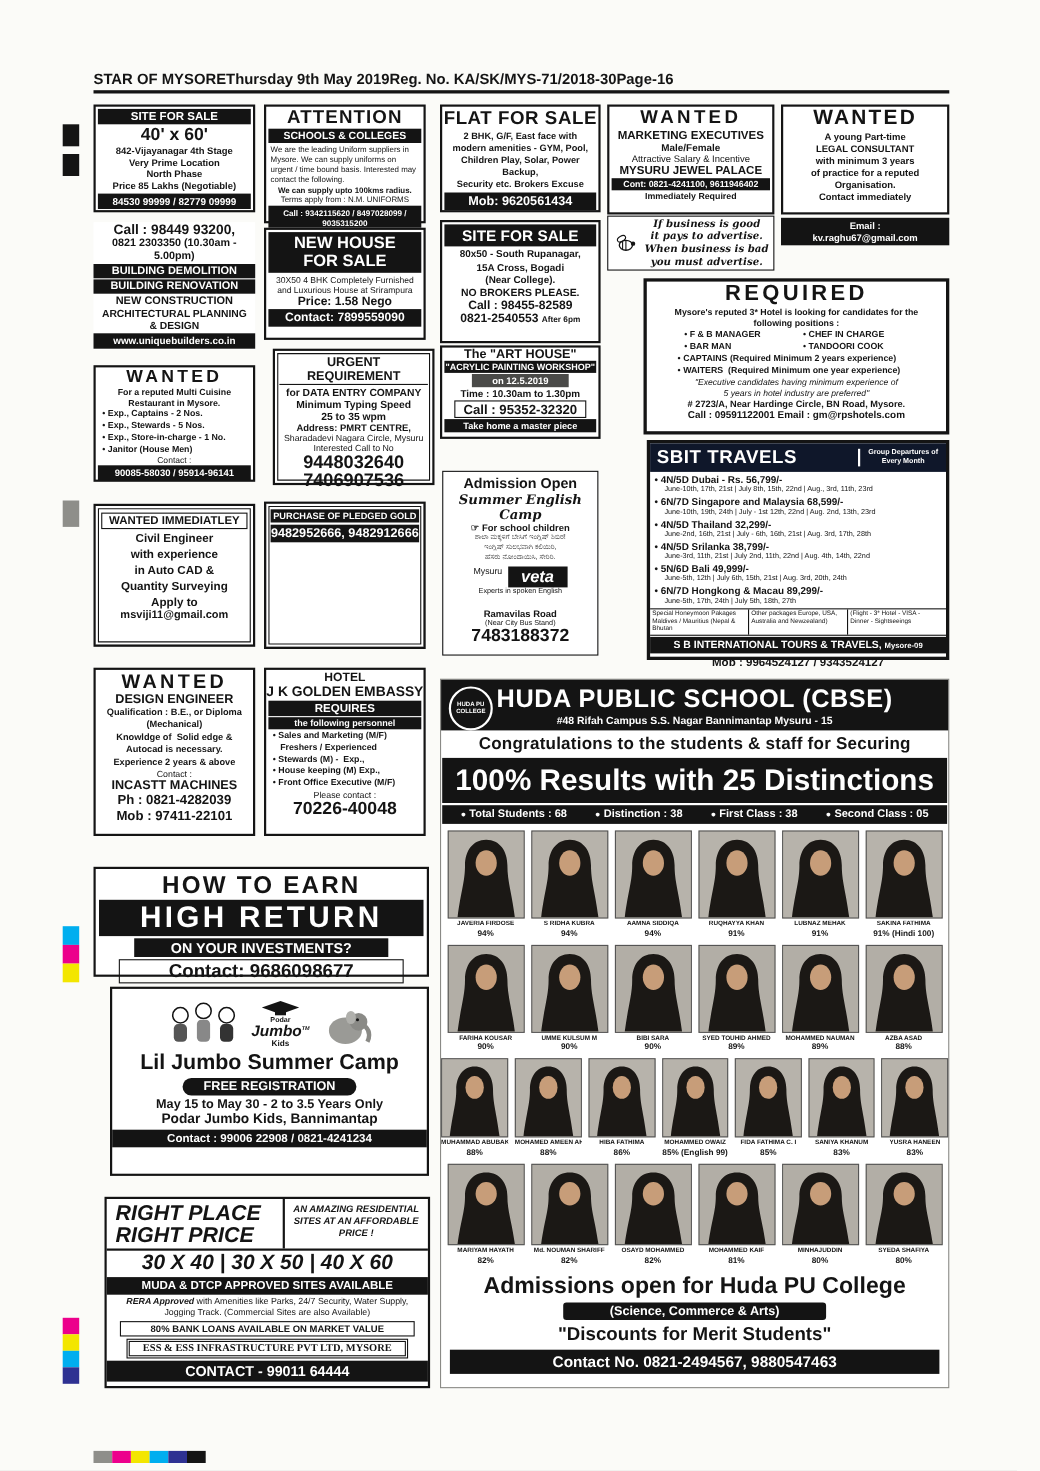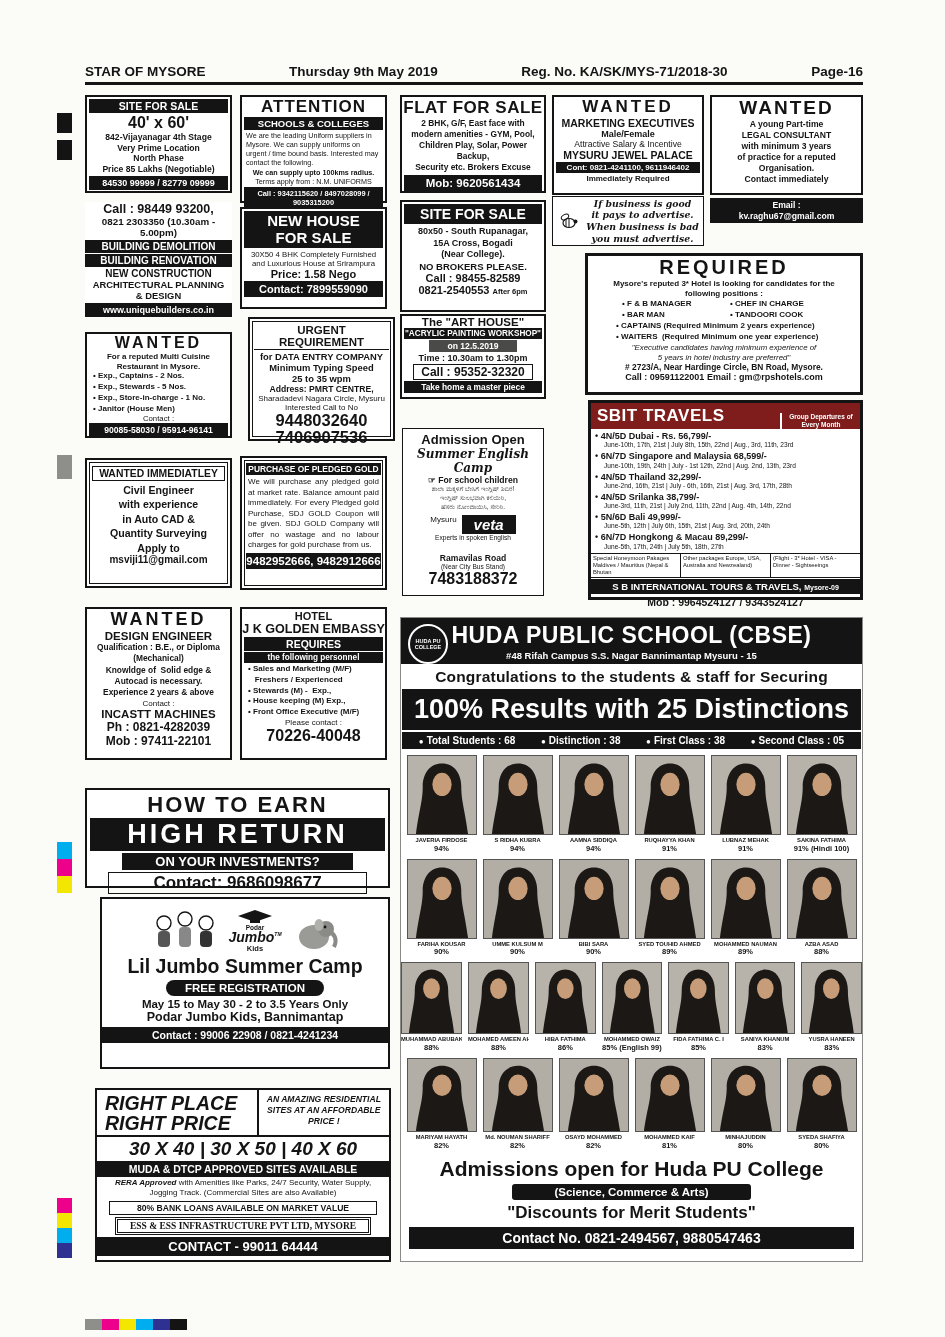--- a/index.html
+++ b/index.html
@@ -8,21 +8,21 @@
 .ad{position:absolute;background:#fff}
 .bd{border:2px solid #141414}
 .bd3{border:3px solid #141414}
 .bd1{border:1px solid #141414}
 .dbl{box-shadow:inset 0 0 0 2px #fff,inset 0 0 0 3px #141414}
 .bar{background:#141414;color:#fff;font-weight:bold;text-align:center}
 .gbar{background:#4a4a48;color:#fff;font-weight:bold;text-align:center}
 .c{text-align:center}.b{font-weight:bold}.x{font-weight:900}.i{font-style:italic}
 .serif{font-family:"DejaVu Serif",serif}
 .pre{white-space:pre-wrap}
-#masthead{position:absolute;left:85px;top:64px;width:778px;display:flex;justify-content:space-between;align-items:flex-end;font-weight:bold;font-size:13.5px;border-bottom:3px solid #141414;padding-bottom:3px}
+#masthead{position:absolute;left:85px;top:64px;width:778px;display:flex;align-items:flex-end;font-weight:bold;font-size:13.5px;border-bottom:3px solid #141414;padding-bottom:3px}
 .pm{position:absolute;width:15px}
 .pm div{width:15px}
 .bstrip{position:absolute;left:85px;top:1319px;display:flex;height:11px}
 .bstrip div{width:17px;height:11px}
 
 #huda{border:1px solid #8a8a86;padding-bottom:5px}
 .hhead{background:#141414;color:#fff;text-align:center;padding:4px 4px 3px;position:relative}
 .hlogo{position:absolute;left:7px;top:6px;width:40px;height:40px;border-radius:50%;border:2px solid #fff;display:flex;align-items:center;justify-content:center;font-size:5.5px;font-weight:bold;line-height:1.1;padding:2px;text-align:center}
 .hhtitle{font-size:23px;font-weight:bold;letter-spacing:.5px}
 .hhcampus{font-size:9.5px;font-weight:bold;margin-top:1px}
@@ -36,21 +36,21 @@
 .stu .ph svg{width:100%;height:100%;display:block}
 .stu .nm{font-size:5.8px;font-weight:bold;margin-top:2px;line-height:1.15;white-space:nowrap;overflow:hidden}
 .stu .pc{font-size:7.5px;font-weight:bold}
 .r7 .stu{width:61px}
 .r7 .stu .ph{height:72px}
 .hadm{font-size:21px;font-weight:bold;text-align:center;margin-top:7px}
 .hstreams{width:52%;margin:3px auto 0;background:#141414;color:#fff;font-weight:bold;text-align:center;font-size:11.5px;padding:2px 0;border-radius:3px}
 .hdisc{font-size:17px;font-weight:bold;text-align:center;margin-top:3px}
 .hcontact{background:#141414;color:#fff;font-weight:bold;text-align:center;font-size:14px;padding:3px 0;margin:4px 8px 0}
 
-.sbhead{display:flex;background:#7f1d1d;color:#fff;align-items:flex-end}
+.sbhead{display:flex;background:#0f172a;color:#fff;align-items:center}
 .sbtitle{font-size:17px;font-weight:bold;padding:3px 6px;flex:1;letter-spacing:.5px}
 .sbsub{font-size:6.5px;font-weight:bold;border-left:2px solid #fff;display:flex;align-items:center;padding:0 4px;width:80px;text-align:center;line-height:1.2}
 .pkg .t{font-size:9px;font-weight:bold;line-height:1.15;margin-top:2px;padding:0 4px}
 .pkg .d{font-size:6.6px;padding-left:13px;line-height:1.2}
 .sbfoot{display:flex;border-top:1px solid #141414;border-bottom:1px solid #141414;margin-top:2px}
 .sbfoot>div{flex:1;font-size:5.8px;padding:1px 2px;border-right:1px solid #141414;line-height:1.25}
 .sbfoot>div:last-child{border-right:none}
 
 .blist{font-size:8px;font-weight:bold;text-align:left;padding:0 6px;line-height:1.35}
 </style>
@@ -353,21 +353,20 @@
         <div>with experience</div>
         <div>in Auto CAD &amp;</div>
         <div>Quantity Surveying</div>
       </div>
     <div class="b" style="font-size:10.6px;margin-top:2px">Apply to</div>
     <div class="b" style="font-size:10px">msviji11@gmail.com</div>
   </div>
 
   <div class="ad bd dbl c" style="left:240px;top:456px;width:147px;height:134px;padding:5px 4px 0">
     <div class="bar" style="font-size:8.4px;padding:1px 0">PURCHASE OF PLEDGED GOLD</div>
-    <div style="font-size:8px;text-align:justify;line-height:1.32;padding:2px 2px 0">We will purchase any pledged gold at market rate. Balance amount paid immediately. For every Pledged gold Purchase, SDJ GOLD Coupon will be given. SDJ GOLD Company will offer no wastage and no labour charges for gold purchase from us.</div>
     <div class="bar" style="font-size:11.5px;padding:2px 0;margin-top:2px">9482952666, 9482912666</div>
   </div>
 
   <div class="ad bd c" style="left:85px;top:607px;width:147px;height:153px">
     <div class="x" style="font-size:18px;letter-spacing:3px">WANTED</div>
     <div class="b" style="font-size:11.5px">DESIGN ENGINEER</div>
     <div style="font-size:8.4px;line-height:1.35;font-weight:bold">
         <div class="pre">Qualification : B.E., or Diploma</div>
         <div class="pre">(Mechanical)</div>
         <div class="pre">Knowldge of  Solid edge &amp;</div>

